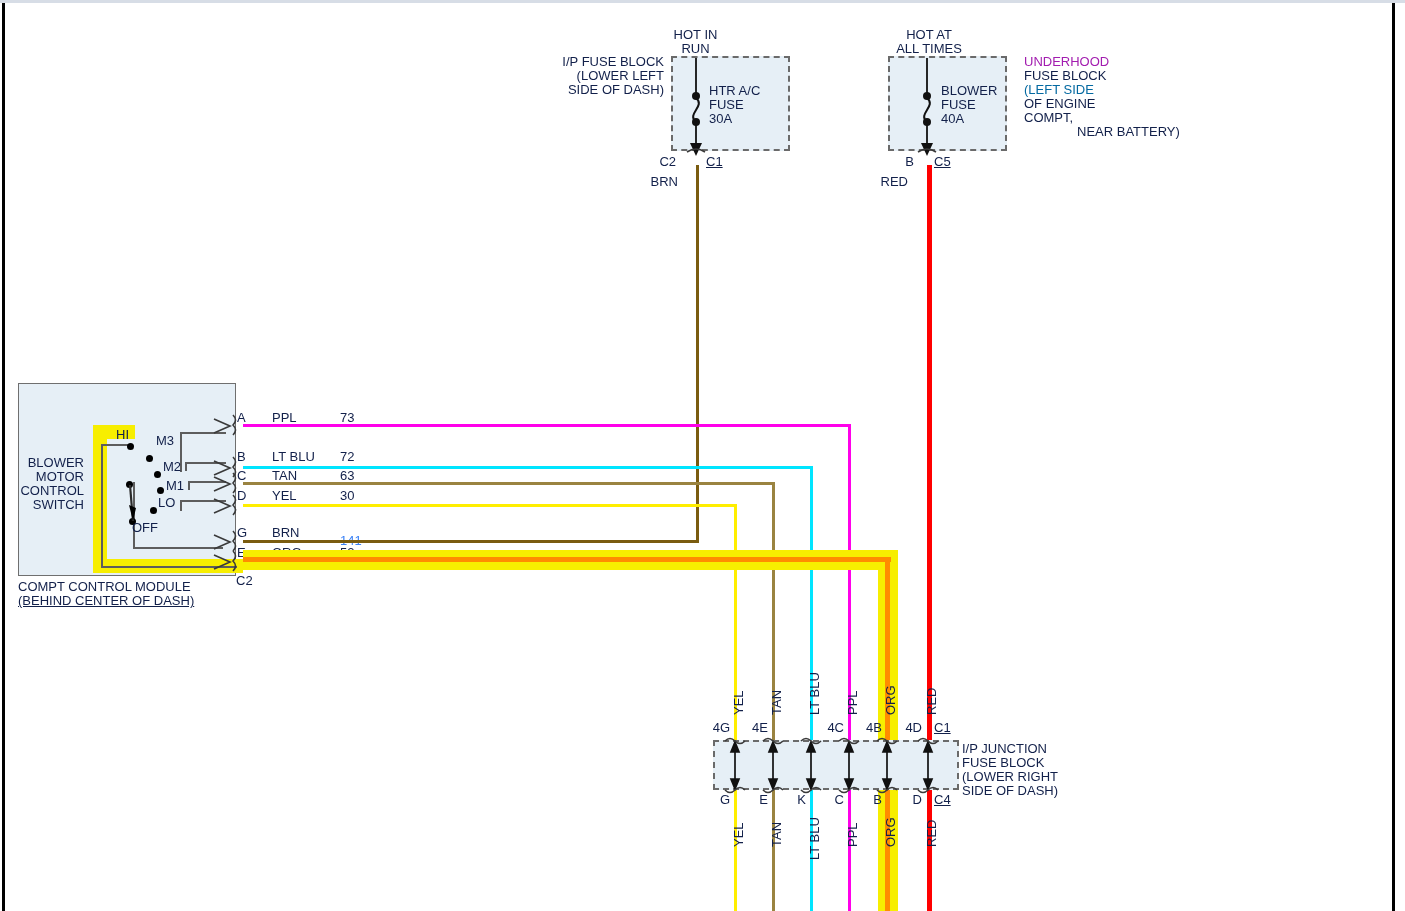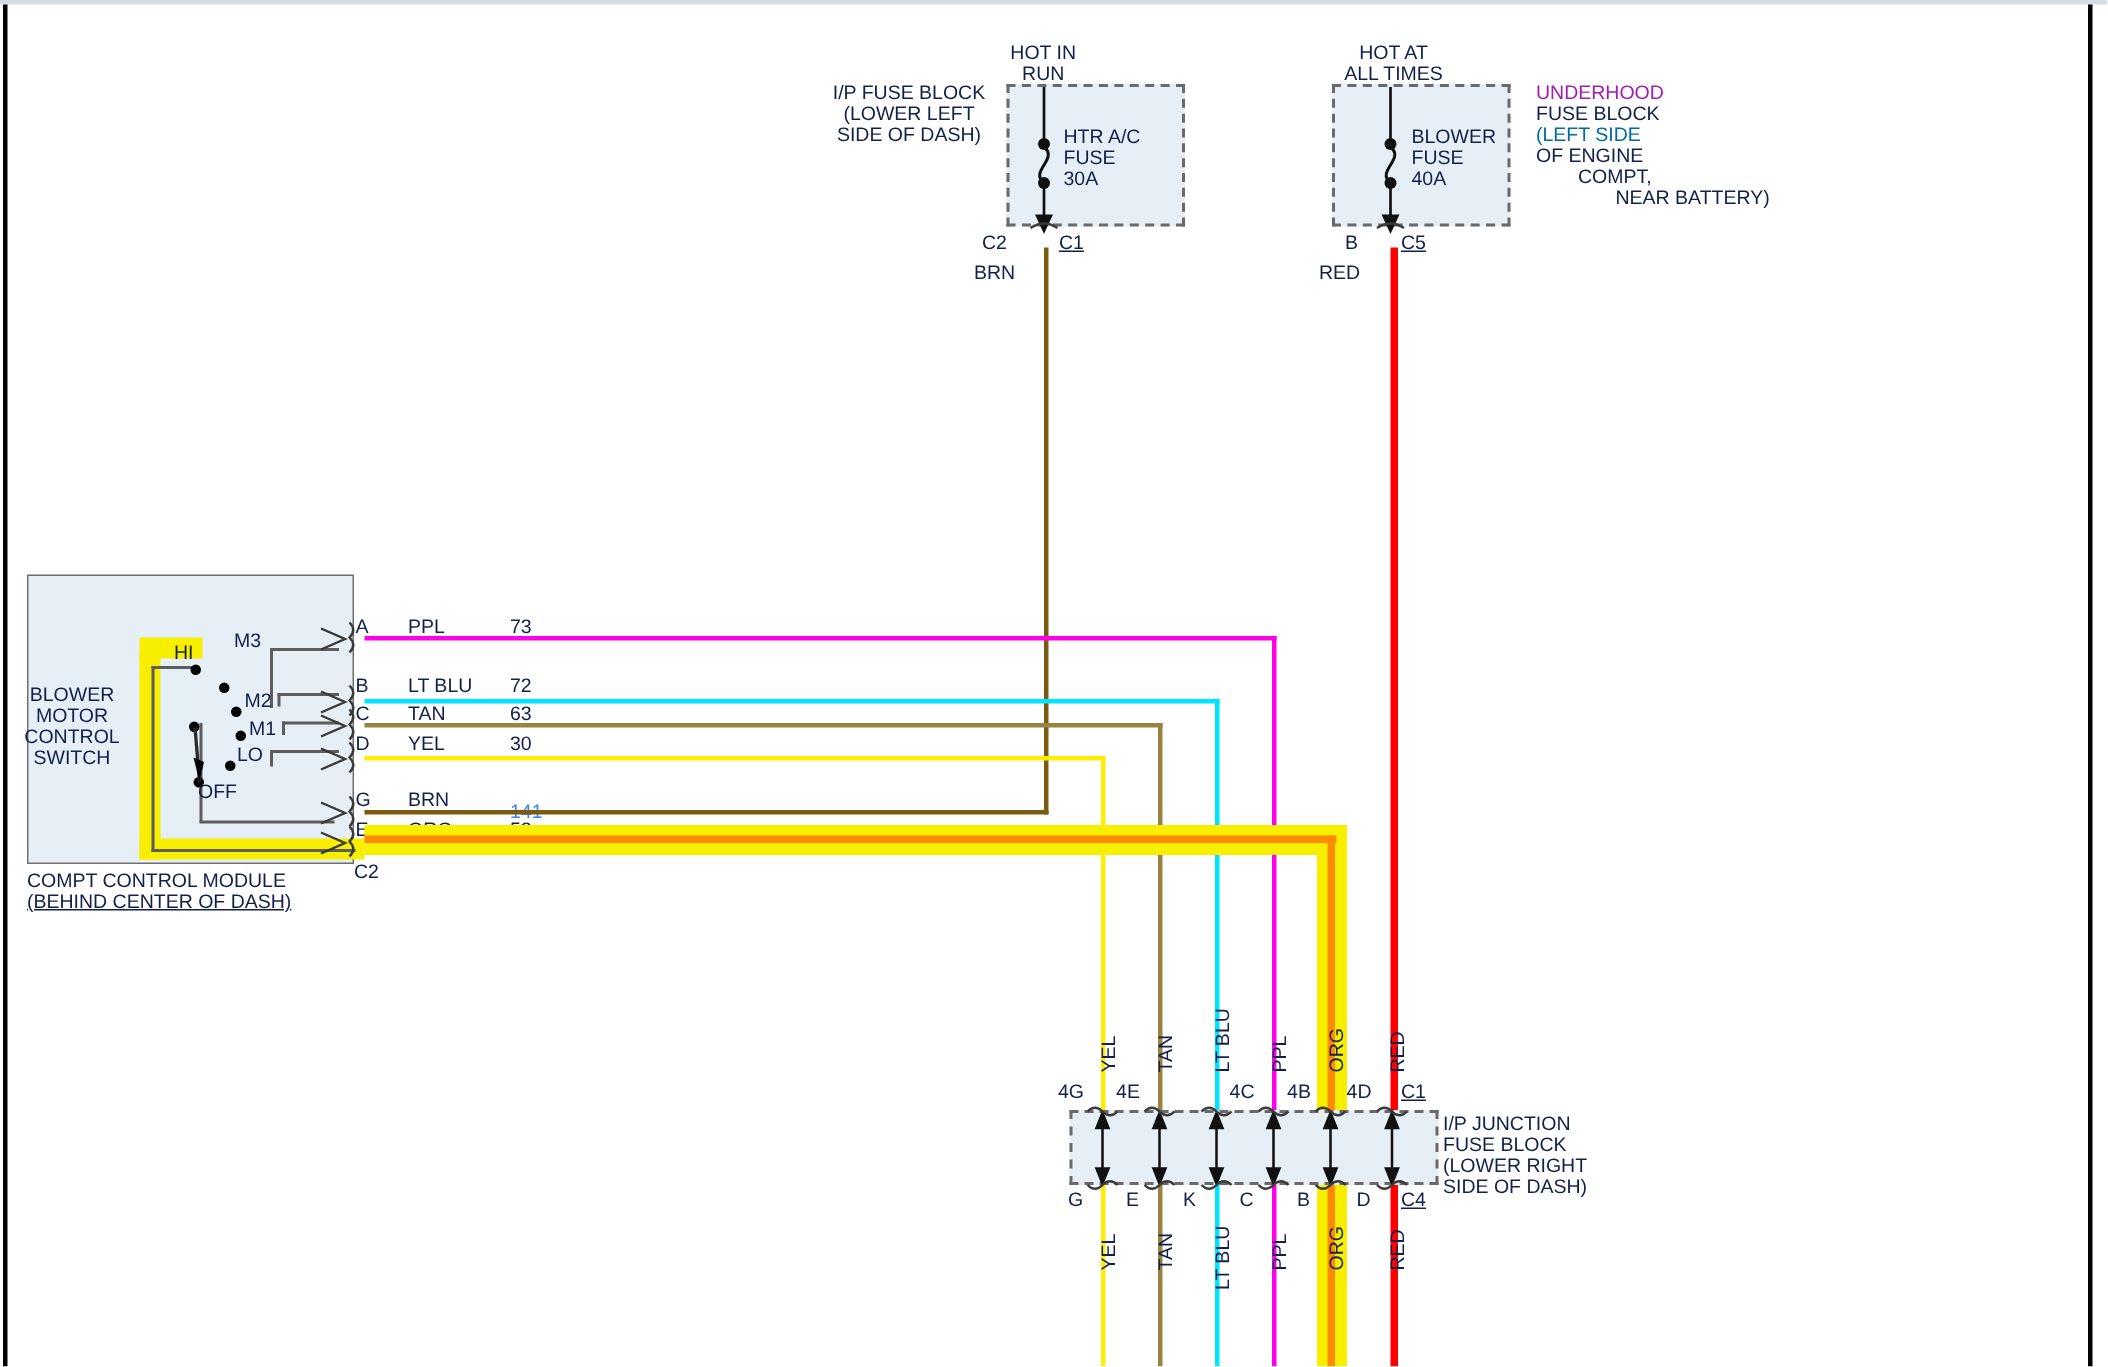--- a/index.html
+++ b/index.html
@@ -9,21 +9,21 @@
 
   
   .frame-top{position:absolute;left:0;top:0;width:1405px;height:3px;background:#d7dde6;}
   .frame-left{position:absolute;left:2px;top:3px;width:3px;height:908px;background:#000;}
   .frame-right{position:absolute;left:1392px;top:3px;width:3px;height:908px;background:#000;}
 
   
   .txt{position:absolute;font-family:"Liberation Sans",sans-serif;font-size:13px;color:#12204a;
        white-space:pre;line-height:14px;letter-spacing:0px;}
   .txt.ctr{text-align:center;}
-  .txt.rt{text-align:center;}
+  .txt.rt{text-align:right;}
   .txt.und{text-decoration:underline;}
   .vtxt{position:absolute;font-family:"Liberation Sans",sans-serif;font-size:13px;color:#12204a;
         white-space:pre;transform:rotate(-90deg);transform-origin:0 0;}
 
   
   .box-solid{position:absolute;background:#e6eff6;border:1.5px solid #6f6f6f;box-sizing:border-box;}
   .box-dash{position:absolute;background:#e6eff6;border:2px dashed #6a6a6a;box-sizing:border-box;}
 
   
   .w{position:absolute;}
@@ -72,21 +72,21 @@
 
   <div class="txt ctr" style="left: 868px; top: 28px; width: 122px; color: rgb(18, 32, 74);">HOT AT</div>
   <div class="txt ctr" style="left: 868px; top: 42px; width: 122px; color: rgb(18, 32, 74);">ALL TIMES</div>
 
   <div class="box-dash" style="left: 888px; top: 56px; width: 119px; height: 95px; background-color: rgb(230, 239, 246);"></div>
 
   <div class="txt" style="left: 1024px; top: 55px; color: #a21caf;">UNDERHOOD</div>
   <div class="txt" style="left: 1024px; top: 69px; color: rgb(18, 32, 74);">FUSE BLOCK</div>
   <div class="txt" style="left: 1024px; top: 83px; color: #0369a1;">(LEFT SIDE</div>
   <div class="txt" style="left: 1024px; top: 97px; color: rgb(18, 32, 74);">OF ENGINE</div>
-  <div class="txt" style="left: 1024px; top: 111px; color: rgb(18, 32, 74); margin-left: 28px;">COMPT,</div>
+  <div class="txt" style="left: 1024px; top: 111px; color: rgb(18, 32, 74);">COMPT,</div>
   <div class="txt" style="left: 1077px; top: 125px; color: rgb(18, 32, 74);">NEAR BATTERY)</div>
 
   <div class="txt" style="left: 941px; top: 84px; color: rgb(18, 32, 74);">BLOWER</div>
   <div class="txt" style="left: 941px; top: 98px; color: rgb(18, 32, 74);">FUSE</div>
   <div class="txt" style="left: 941px; top: 112px; color: rgb(18, 32, 74);">40A</div>
 
   <div class="txt rt" style="left: 888px; top: 155px; width: 26px; color: rgb(18, 32, 74);">B</div>
   <div class="txt und" style="left: 934px; top: 155px; color: rgb(18, 32, 74);">C5</div>
   <div class="txt rt" style="left: 878px; top: 175px; width: 30px; color: rgb(18, 32, 74);">RED</div>
 
@@ -131,21 +131,21 @@
   <div class="dot" style="left:150px;top:507px;"></div>
   <div class="dot" style="left:126px;top:481px;"></div>
   <div class="dot" style="left:129px;top:518px;"></div>
 
   <svg class="ov">
     <line x1="130" y1="485" x2="133" y2="521" stroke="#2b2b2b" stroke-width="2.2"></line>
     <polygon points="129,505 136,508 133,521" fill="#000"></polygon>
   </svg>
 
   <div class="txt" style="left: 116px; top: 428px; color: rgb(18, 32, 74);">HI</div>
-  <div class="txt" style="left: 156px; top: 420px; color: rgb(18, 32, 74);">M3</div>
+  <div class="txt" style="left: 156px; top: 434px; color: rgb(18, 32, 74);">M3</div>
   <div class="txt" style="left: 163px; top: 460px; color: rgb(18, 32, 74);">M2</div>
   <div class="txt" style="left: 166px; top: 479px; color: rgb(18, 32, 74);">M1</div>
   <div class="txt" style="left: 158px; top: 496px; color: rgb(18, 32, 74);">LO</div>
   <div class="txt" style="left: 132px; top: 521px; color: rgb(18, 32, 74);">OFF</div>
 
   <svg class="ov">
 
     <path d="M214,419 L230,426 L214,433" fill="none" stroke="#3a3a3a" stroke-width="1.6"></path>
     <path d="M233,415 q5,5 0,10 q5,5 0,10" fill="none" stroke="#3a3a3a" stroke-width="1.6"></path>
 

